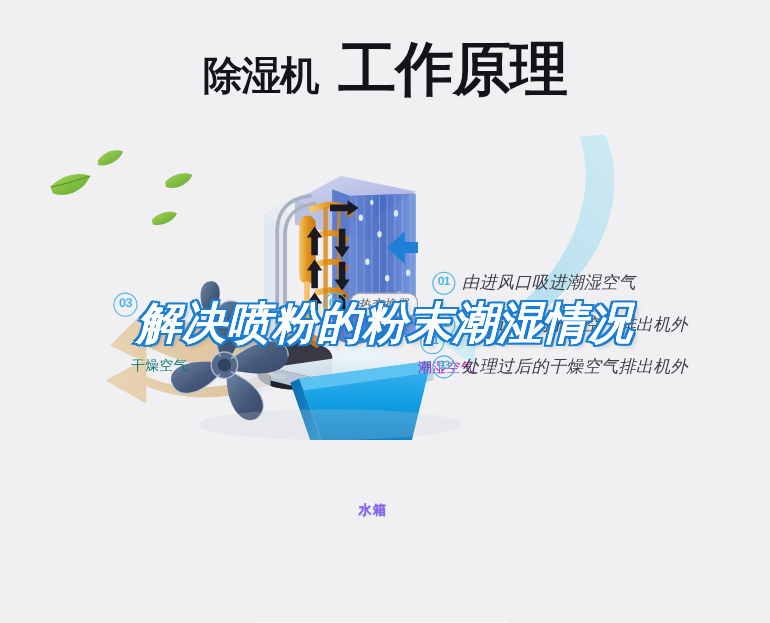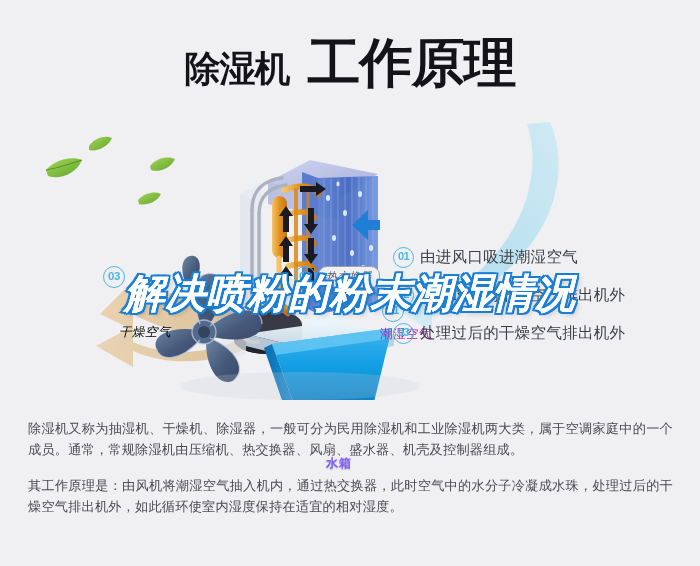--- a/index.html
+++ b/index.html
@@ -67,21 +67,21 @@
     letter-spacing: -0.5px;
   }
   .diag-label {
     position: absolute;
     font-size: 12.5px;
     color: #5a5a60;
     white-space: nowrap;
     letter-spacing: 0.5px;
   }
   #badge-03 { left: 103px; top: 148px; }
-  #label-dry { left: 119px; top: 206px; color:#000000;font-style:italic; }
+  #label-dry { left: 119px; top: 206px; color:#0f766e; }
   #badge-02 { left: 294px; top: 148px; }
   #callout-hx {
     position: absolute;
     left: 318px;
     top: 148px;
     padding: 2px 7px 3px 7px;
     border: 1.2px solid #9aa0ad;
     border-radius: 9px;
     font-size: 11px;
     color: #555a63;
@@ -148,20 +148,21 @@
     vertical-align: middle;
     letter-spacing: -0.5px;
   }
   .legend-text {
     display: inline-block;
     margin-left: 6px;
     font-size: 15.5px;
     color: #3a3f47;
     vertical-align: middle;
     letter-spacing: 0.3px;
+    font-style: italic;
   }
   #legend-row-0 { top: 0px; }
   #legend-row-1 { top: 38px; }
   #legend-row-2 { top: 76px; }
 
   
   #watermark {
     position: absolute;
     left: 0;
     top: 266px;
@@ -440,18 +441,14 @@
       <span class="legend-badge">02</span><span class="legend-text">处理过后的干燥空气排出机外</span>
     </div>
     <div class="legend-row" id="legend-row-2">
       <span class="legend-badge">03</span><span class="legend-text">处理过后的干燥空气排出机外</span>
     </div>
   </div>
 
   <div id="watermark">解决喷粉的粉末潮湿情况</div>
   <div id="watermark-fill">解决喷粉的粉末潮湿情况</div>
 
-  <div id="copy">
-    <p class="para">除湿机又称为抽湿机、干燥机、除湿器，一般可分为民用除湿机和工业除湿机两大类，属于空调家庭中的一个成员。通常，常规除湿机由压缩机、热交换器、风扇、盛水器、机壳及控制器组成。</p>
-    <p class="para">其工作原理是：由风机将潮湿空气抽入机内，通过热交换器，此时空气中的水分子冷凝成水珠，处理过后的干燥空气排出机外，如此循环使室内湿度保持在适宜的相对湿度。</p>
-  </div>
 
 </div>
 
 </body></html>

